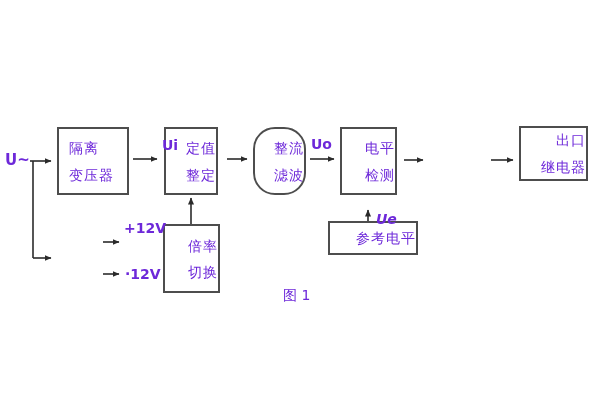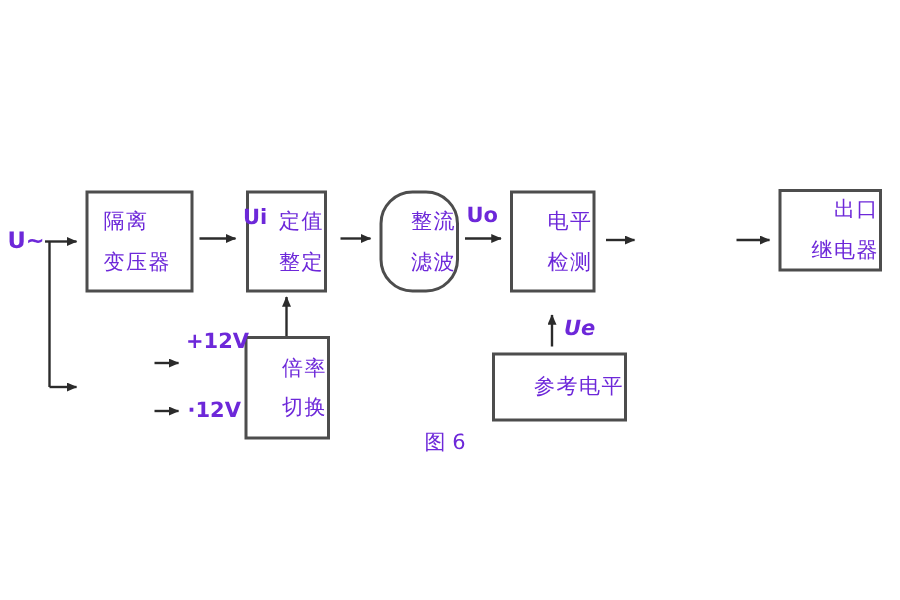--- a/index.html
+++ b/index.html
@@ -113,26 +113,26 @@
     <span>出口</span>
     <span>继电器</span>
   </div>
 
 
   <div class="block" style="left:163px; top:224px; width:57px; height:69px;gap:12px;">
     <span>倍率</span>
     <span>切换</span>
   </div>
 
-  <div class="block" style="left:328px; top:235px; width:90px; height:46px;padding-left:20px;">
+  <div class="block" style="left:328px; top:221px; width:90px; height:34px;padding-left:20px;">
     <span>参考电平</span>
   </div>
 
   <div class="sig" style="left:5px;  top:153px; font-size:15px;">U~</div>
   <div class="sig" style="left:134px; top:138px;margin-left:28px;">Ui</div>
   <div class="sig" style="left:311px; top:137px;">Uo</div>
   <div class="sig" style="left:376px; top:212px;font-style:italic;">Ue</div>
   <div class="sig" style="left:124px; top:221px;">+12V</div>
   <div class="sig" style="left:125px; top:267px;">·12V</div>
 
-  <div class="caption" style="left:283px; top:288px;">图 6</div>
+  <div class="caption" style="left:283px; top:288px;">图 1</div>
 
 </div>
 
 </body></html>

